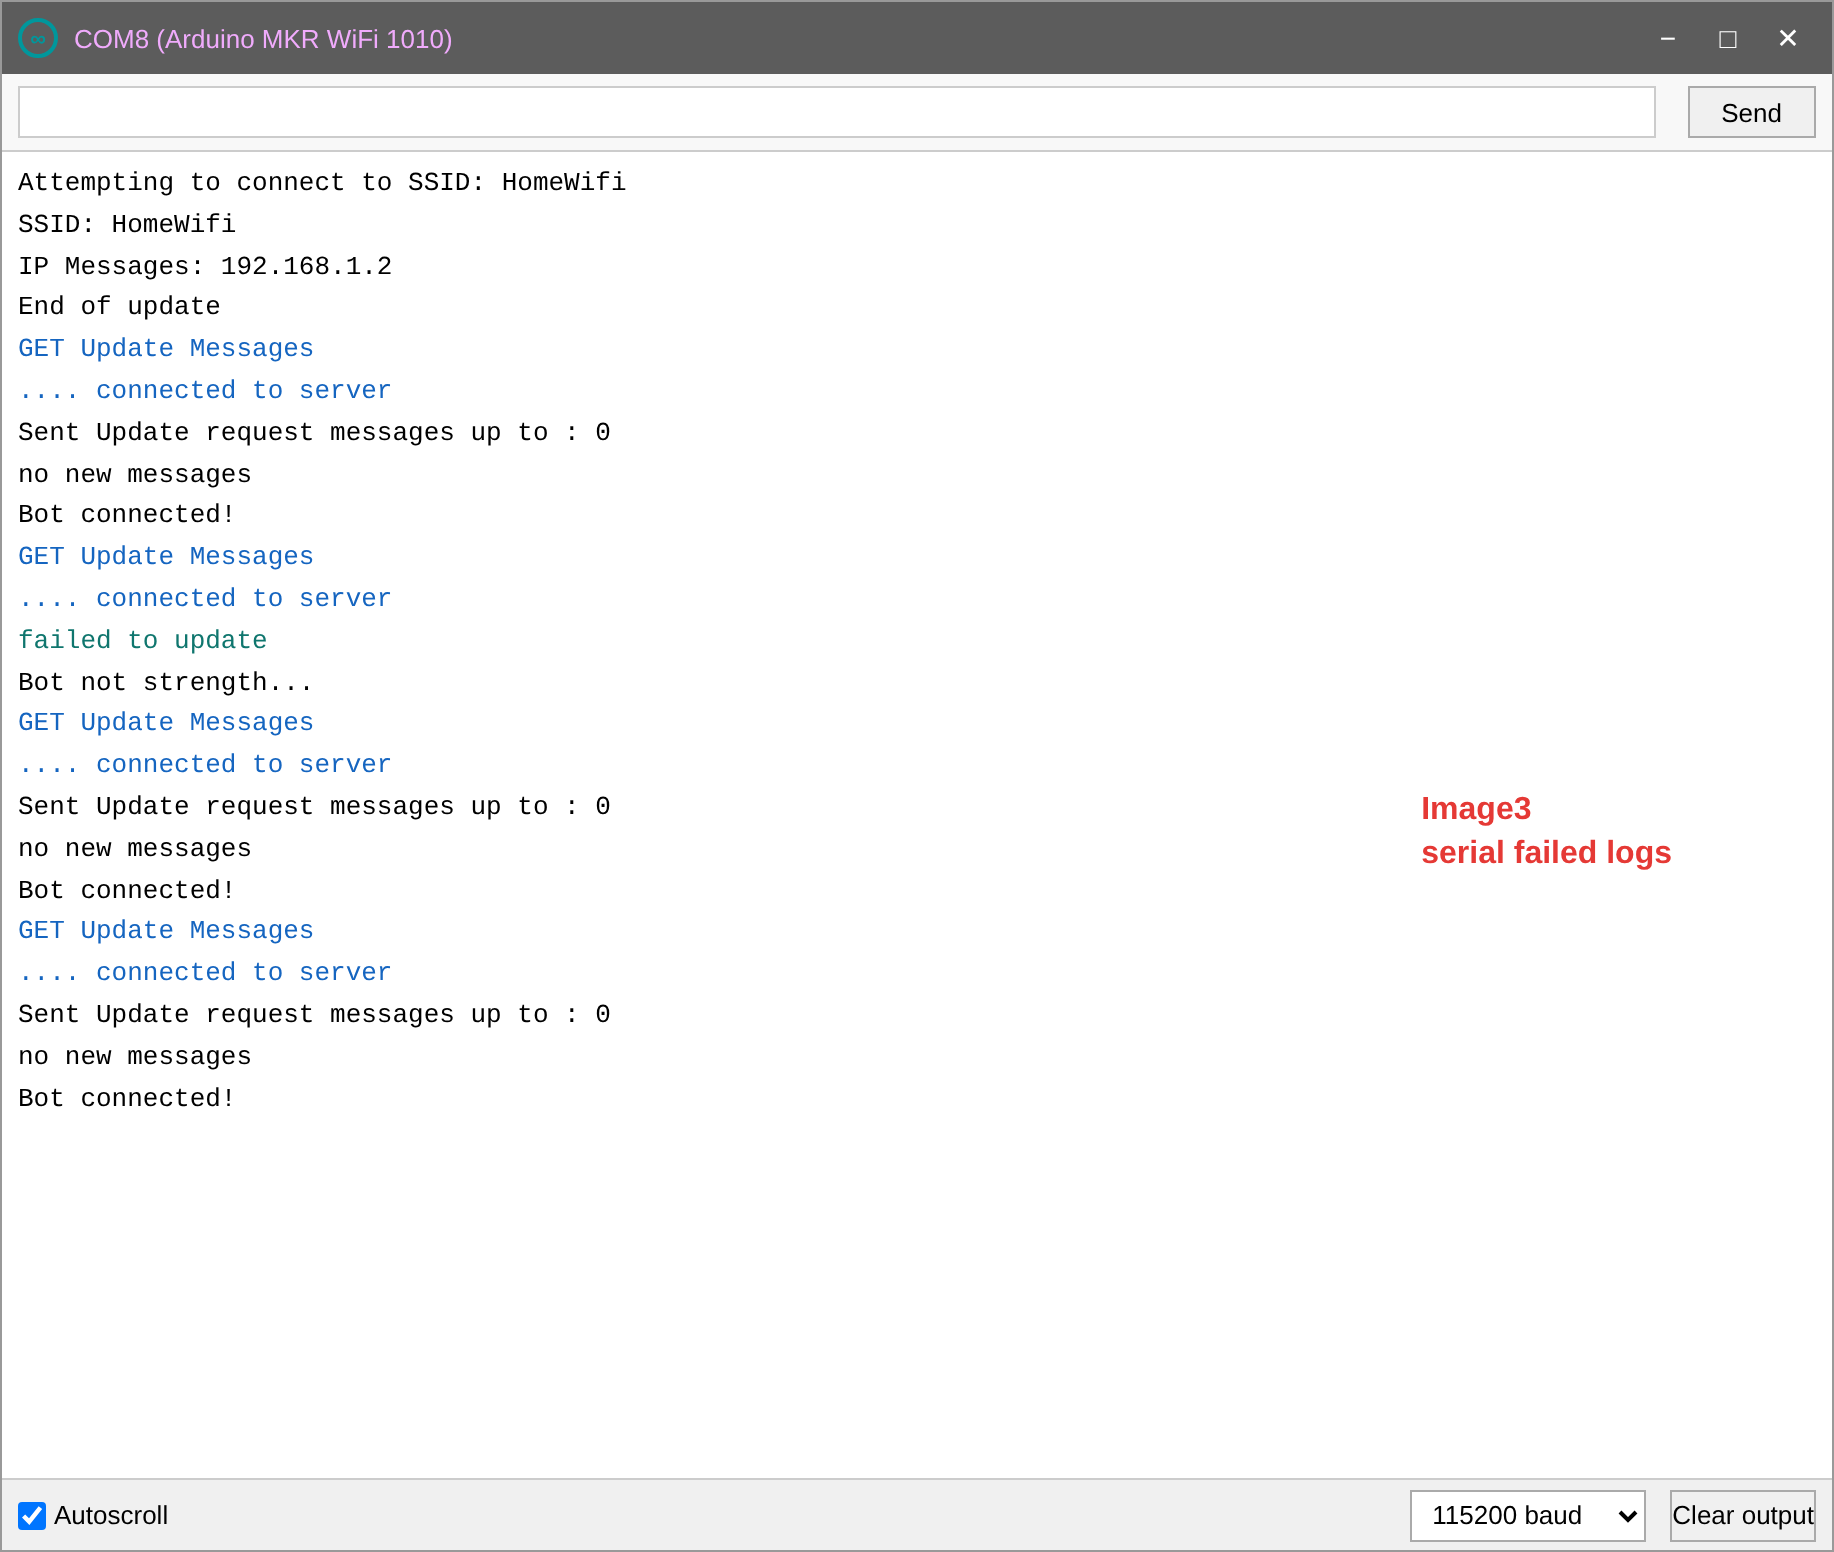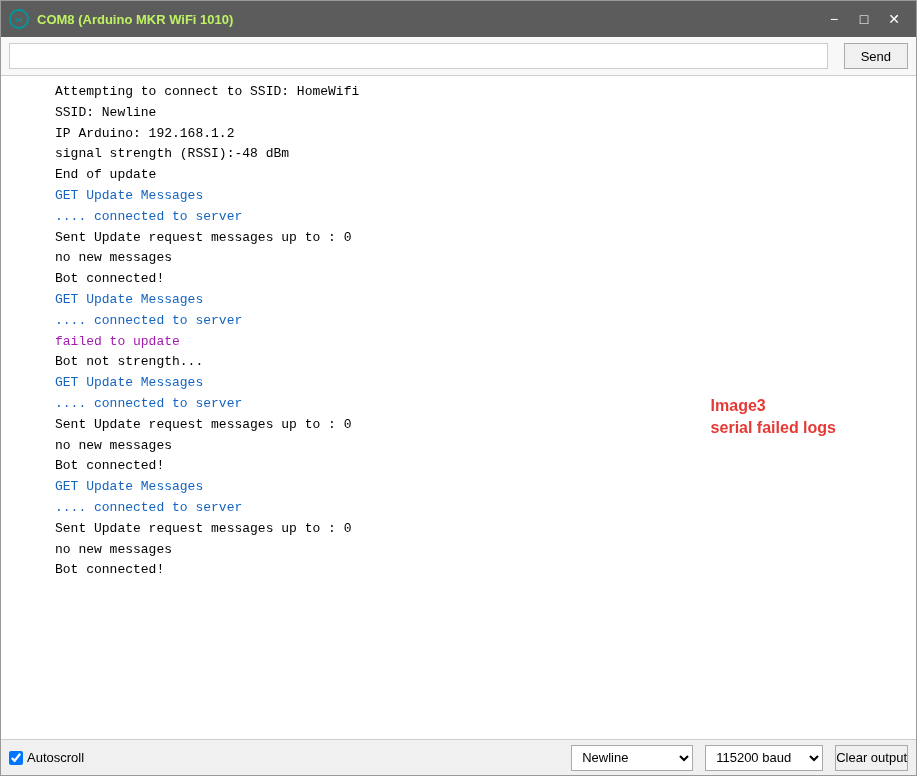--- a/index.html
+++ b/index.html
@@ -32,24 +32,23 @@
     }
 
     .title-bar-logo {
       width: 20px;
       height: 20px;
       margin-right: 8px;
       flex-shrink: 0;
     }
 
     .title-bar-title {
-      color: #bef264;
+      color: #f0abfc;
       font-size: 13px;
       flex: 1;
-      font-weight: bold;
     }
 
     .title-bar-controls {
       display: flex;
       gap: 2px;
     }
 
     .title-btn {
       width: 28px;
       height: 28px;
@@ -115,29 +114,28 @@
 
     .output-area::-webkit-scrollbar-thumb {
       background: #c0c0c0;
       border: 1px solid #aaa;
     }
 
     .log-line {
       display: block;
       white-space: pre;
       color: #000000;
-      margin-left: 46px;
     }
 
     .log-line.blue {
       color: #1565c0;
     }
 
     .log-line.red {
-      color: #a21caf;
+      color: #0f766e;
     }
 
     .watermark {
       position: absolute;
       right: 80px;
       top: 50%;
       transform: translateY(-30%);
       color: #e53935;
       font-family: Arial, sans-serif;
       font-size: 16px;
@@ -210,23 +208,22 @@
     </div>
   </div>
 
   <div class="input-bar">
     <input class="serial-input" type="text" placeholder="" style="">
     <button class="send-btn">Send</button>
   </div>
 
   <div class="output-area" id="output-area">
     <span class="log-line">Attempting to connect to SSID: HomeWifi</span>
-      <span class="log-line">SSID: Newline</span>
-      <span class="log-line">IP Arduino: 192.168.1.2</span>
-      <span class="log-line">signal strength (RSSI):-48 dBm</span>
+      <span class="log-line">SSID: HomeWifi</span>
+      <span class="log-line">IP Messages: 192.168.1.2</span>
       <span class="log-line">End of update</span>
       <span class="log-line blue">GET Update Messages</span>
       <span class="log-line blue">.... connected to server</span>
       <span class="log-line">Sent Update request messages up to : 0</span>
       <span class="log-line">no new messages</span>
       <span class="log-line"></span>
       <span class="log-line">Bot connected!</span>
       <span class="log-line blue">GET Update Messages</span>
       <span class="log-line blue">.... connected to server</span>
       <span class="log-line red">failed to update</span>
@@ -249,19 +246,17 @@
     </div>
   </div>
 
   <div class="status-bar">
     <label class="autoscroll-label">
       <input type="checkbox" class="autoscroll-checkbox" checked="" style="">
       <span>Autoscroll</span>
     </label>
     <div class="spacer"></div>
     <select class="dropdown">
-    <option>No line ending</option><option selected="">Newline</option><option>Carriage return</option><option>Both NL &amp; CR</option></select>
-    <select class="dropdown">
     <option>300 baud</option><option>1200 baud</option><option>2400 baud</option><option>4800 baud</option><option>9600 baud</option><option>19200 baud</option><option>38400 baud</option><option>57600 baud</option><option>74880 baud</option><option selected="">115200 baud</option><option>230400 baud</option><option>250000 baud</option><option>500000 baud</option><option>1000000 baud</option><option>2000000 baud</option></select>
     <button class="clear-btn">Clear output</button>
   </div>
 
 </div>
 
 </body></html>

